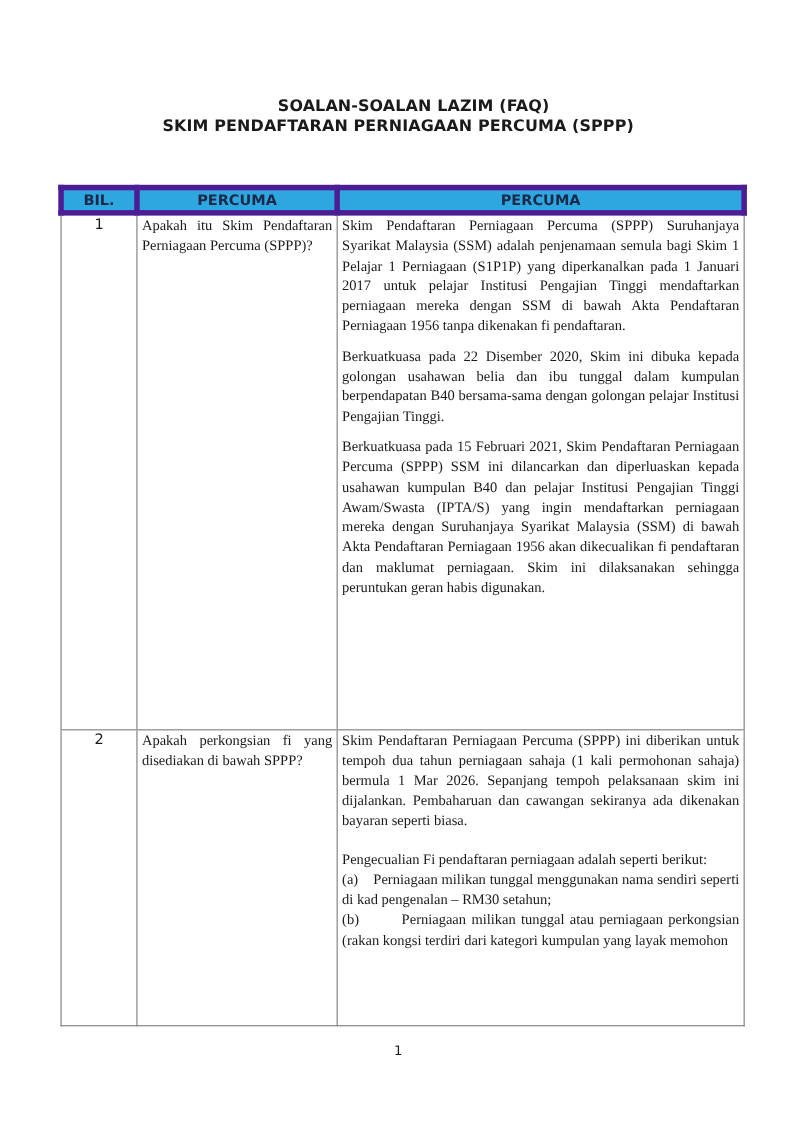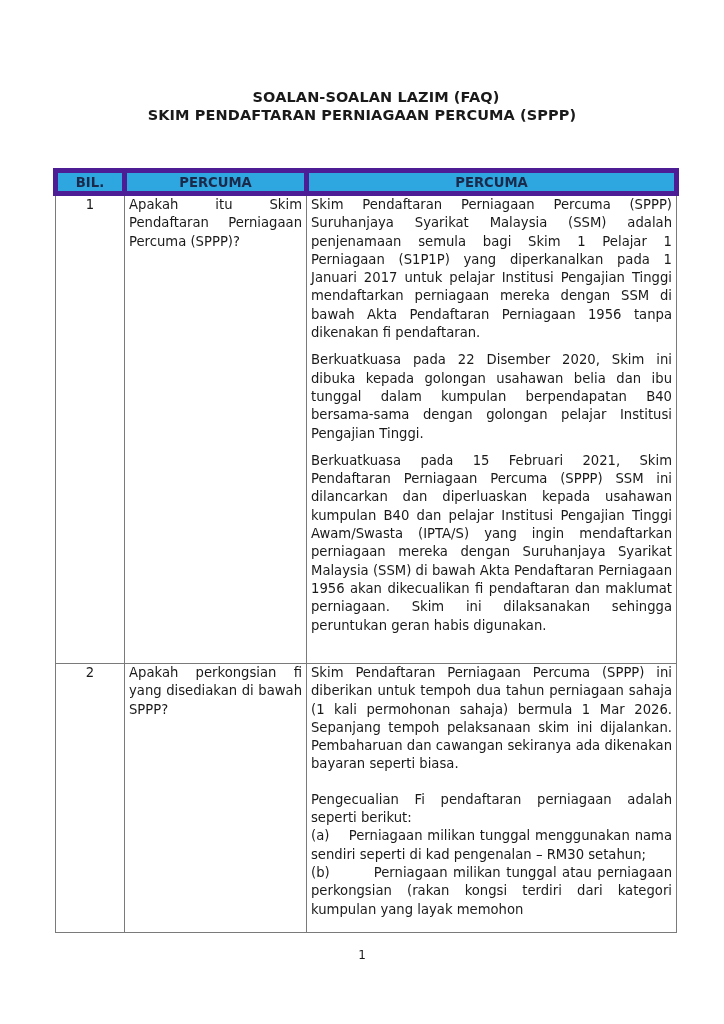--- a/index.html
+++ b/index.html
@@ -13,21 +13,21 @@
               border-collapse: collapse; table-layout: fixed; font-size: 13.2px; line-height: 18.3px; }
   table.faq col.c1 { width: 69px; }
   table.faq col.c2 { width: 182px; }
   table.faq col.c3 { width: 370px; }
   table.faq th { background: #2ea6e0; color: #1b2a4a; font-weight: bold; font-size: 13.2px;
                  border: 5px solid #4c1d95; padding: 0; height: 18px; line-height: 17px; text-align: center; }
   table.faq td { border-left: 1px solid #7a7a7a; border-right: 1px solid #7a7a7a; border-top: 1px solid #7a7a7a;
                  vertical-align: top; padding: 0 4px; }
   table.faq tr.last td { border-bottom: 1px solid #7a7a7a; }
   td.bil { text-align: center; }
-  td.q, td.a p { text-align: justify; }
+  td.q, td.a p { text-align: justify; font-family: Liberation Serif, serif; }
   td.q { padding: 1px 4px 0 5px; }
   td.a { padding: 1px 4px 0 5px; margin-top: 40px; }
   td.a p { margin: 0 0 9px 0; }
   td.a p.list { margin: 0; }
   .row1 td { height: 467px; }
   .row2 td { height: 268px; }
   .gap { display: block; height: 8px; }
   .pageno { position: absolute; top: 948px; left: 0; width: 724px; text-align: center; font-size: 12px; }
 </style>
 </head>

